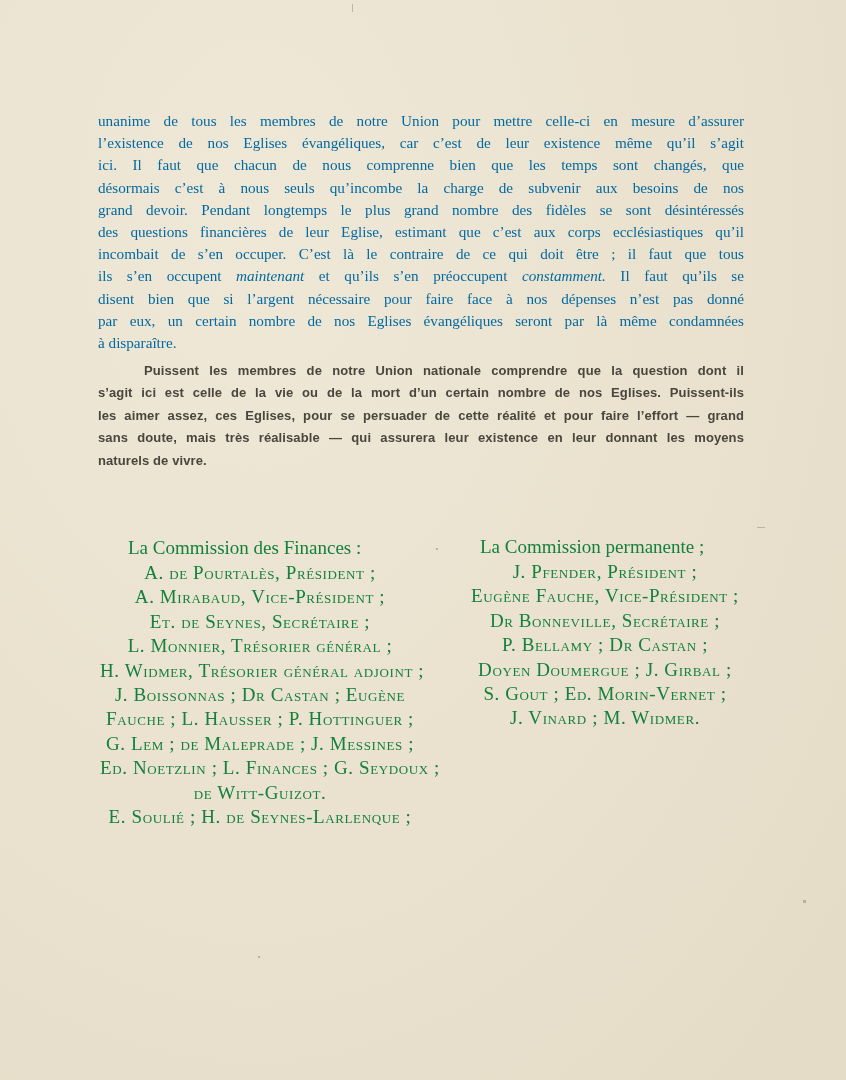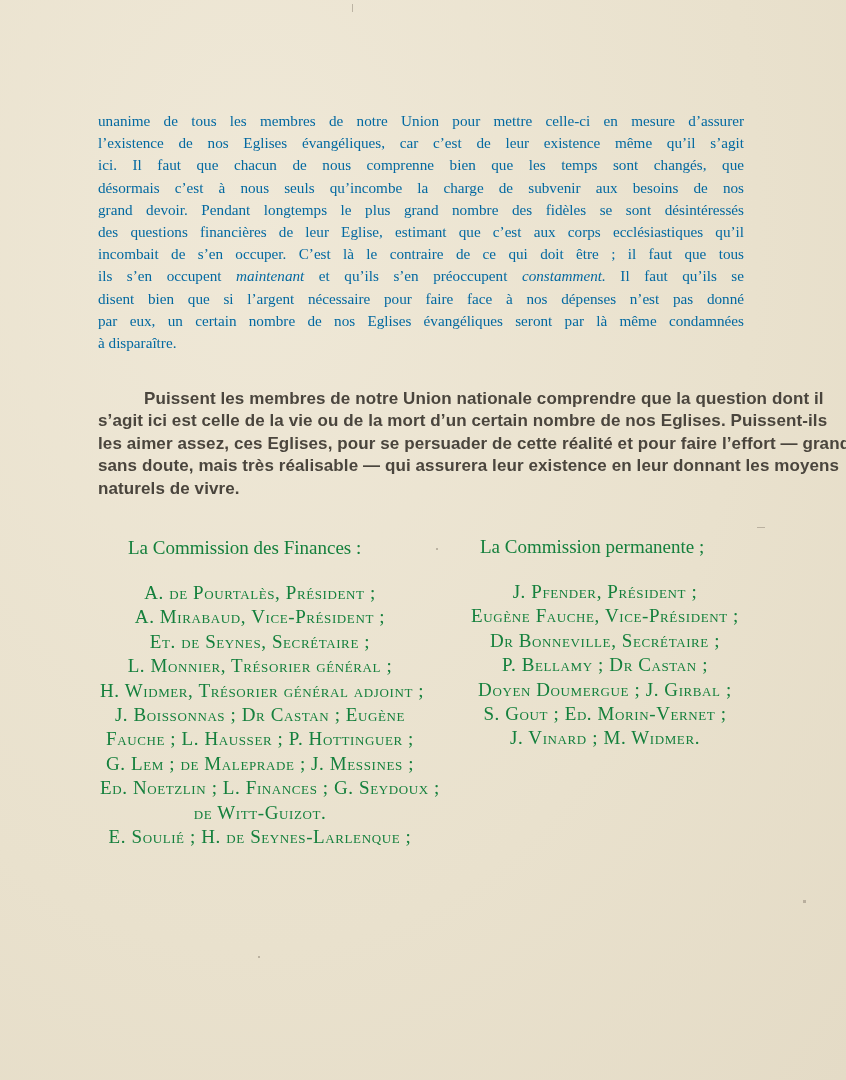--- a/index.html
+++ b/index.html
@@ -13,36 +13,36 @@
   }
   .page { position: absolute; left: 0; top: 0; width: 846px; height: 1080px; }
   .body-text {
     position: absolute; left: 98px; top: 110px; width: 646px;
     font-size: 15.2px; line-height: 22.2px; text-align: justify;
     color: #0369a1;
   }
   .body-text .line { display: block; text-align: justify; text-align-last: justify; white-space: nowrap; }
   .body-text .line.last { text-align-last: left; }
   .para2 {
-    position: absolute; left: 98px; top: 388px; width: 646px;
+    position: absolute; left: 98px; top: 360px; width: 646px;
     font-family: "Liberation Sans", "DejaVu Sans", sans-serif;
-    font-weight: bold; font-size: 17px; line-height: 22.4px; color: #4a453d;
+    font-weight: bold; font-size: 13px; line-height: 22.4px; color: #4a453d;
     letter-spacing: 0.1px;
   }
   .para2 .line { display: block; text-align: justify; text-align-last: justify; white-space: nowrap; }
   .para2 .line.first { padding-left: 46px; }
   .para2 .line.last { text-align-last: left; }
   em { font-style: italic; }
   .col { position: absolute; font-size: 19px; color: #15803d; }
   .col-left { left: 100px; top: 537px; width: 320px; }
   .col-right { left: 455px; top: 536px; width: 300px; }
   .col .heading { display: block; height: 24px; }
   .col-left .heading { padding-left: 28px; }
   .col-right .heading { padding-left: 25px; }
-  .members { margin-top: 20px; }
+  .members { }
   .member-line { display: block; height: 24.4px; line-height: 24.4px; text-align: center; white-space: nowrap; }
   .sc { font-variant: small-caps; letter-spacing: 0.6px; }
   .speck { position: absolute; background: #8b8274; opacity: 0.5; }
 </style>
 </head>
 <body>
 
 <div class="page">
 
   <div class="body-text">

